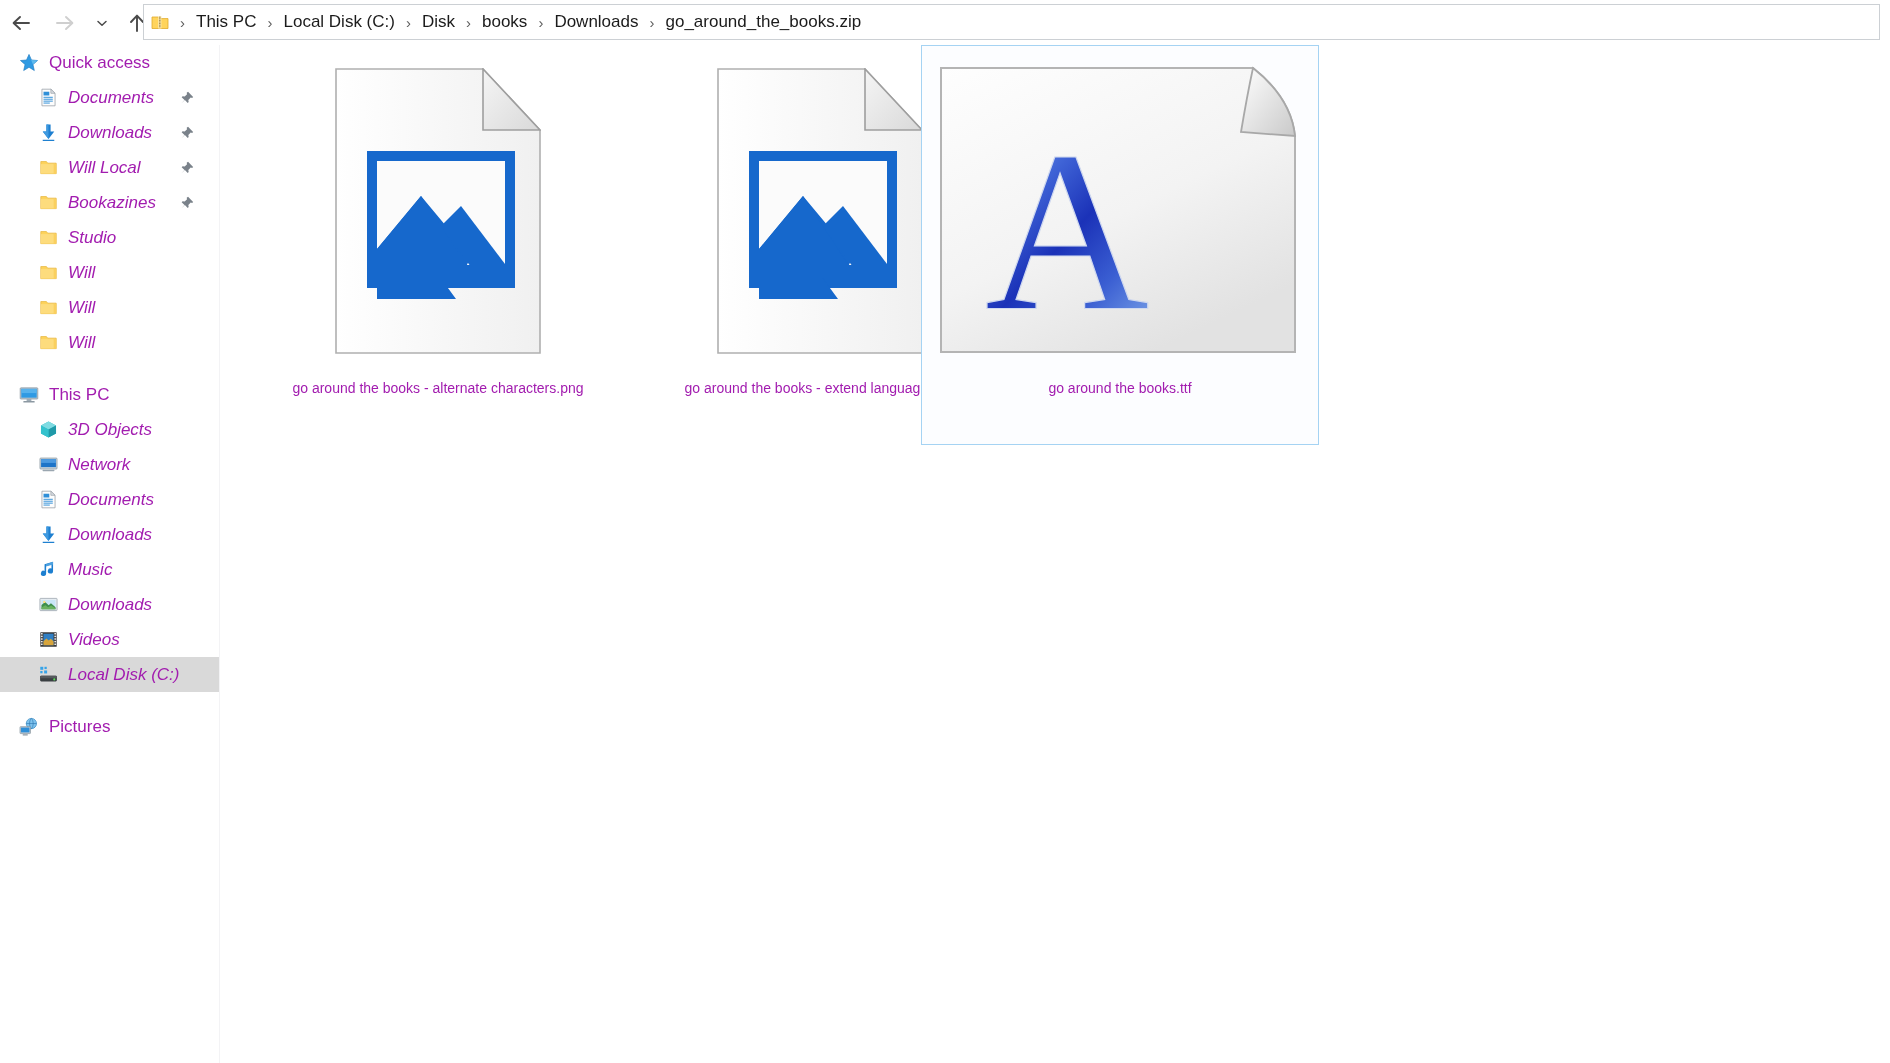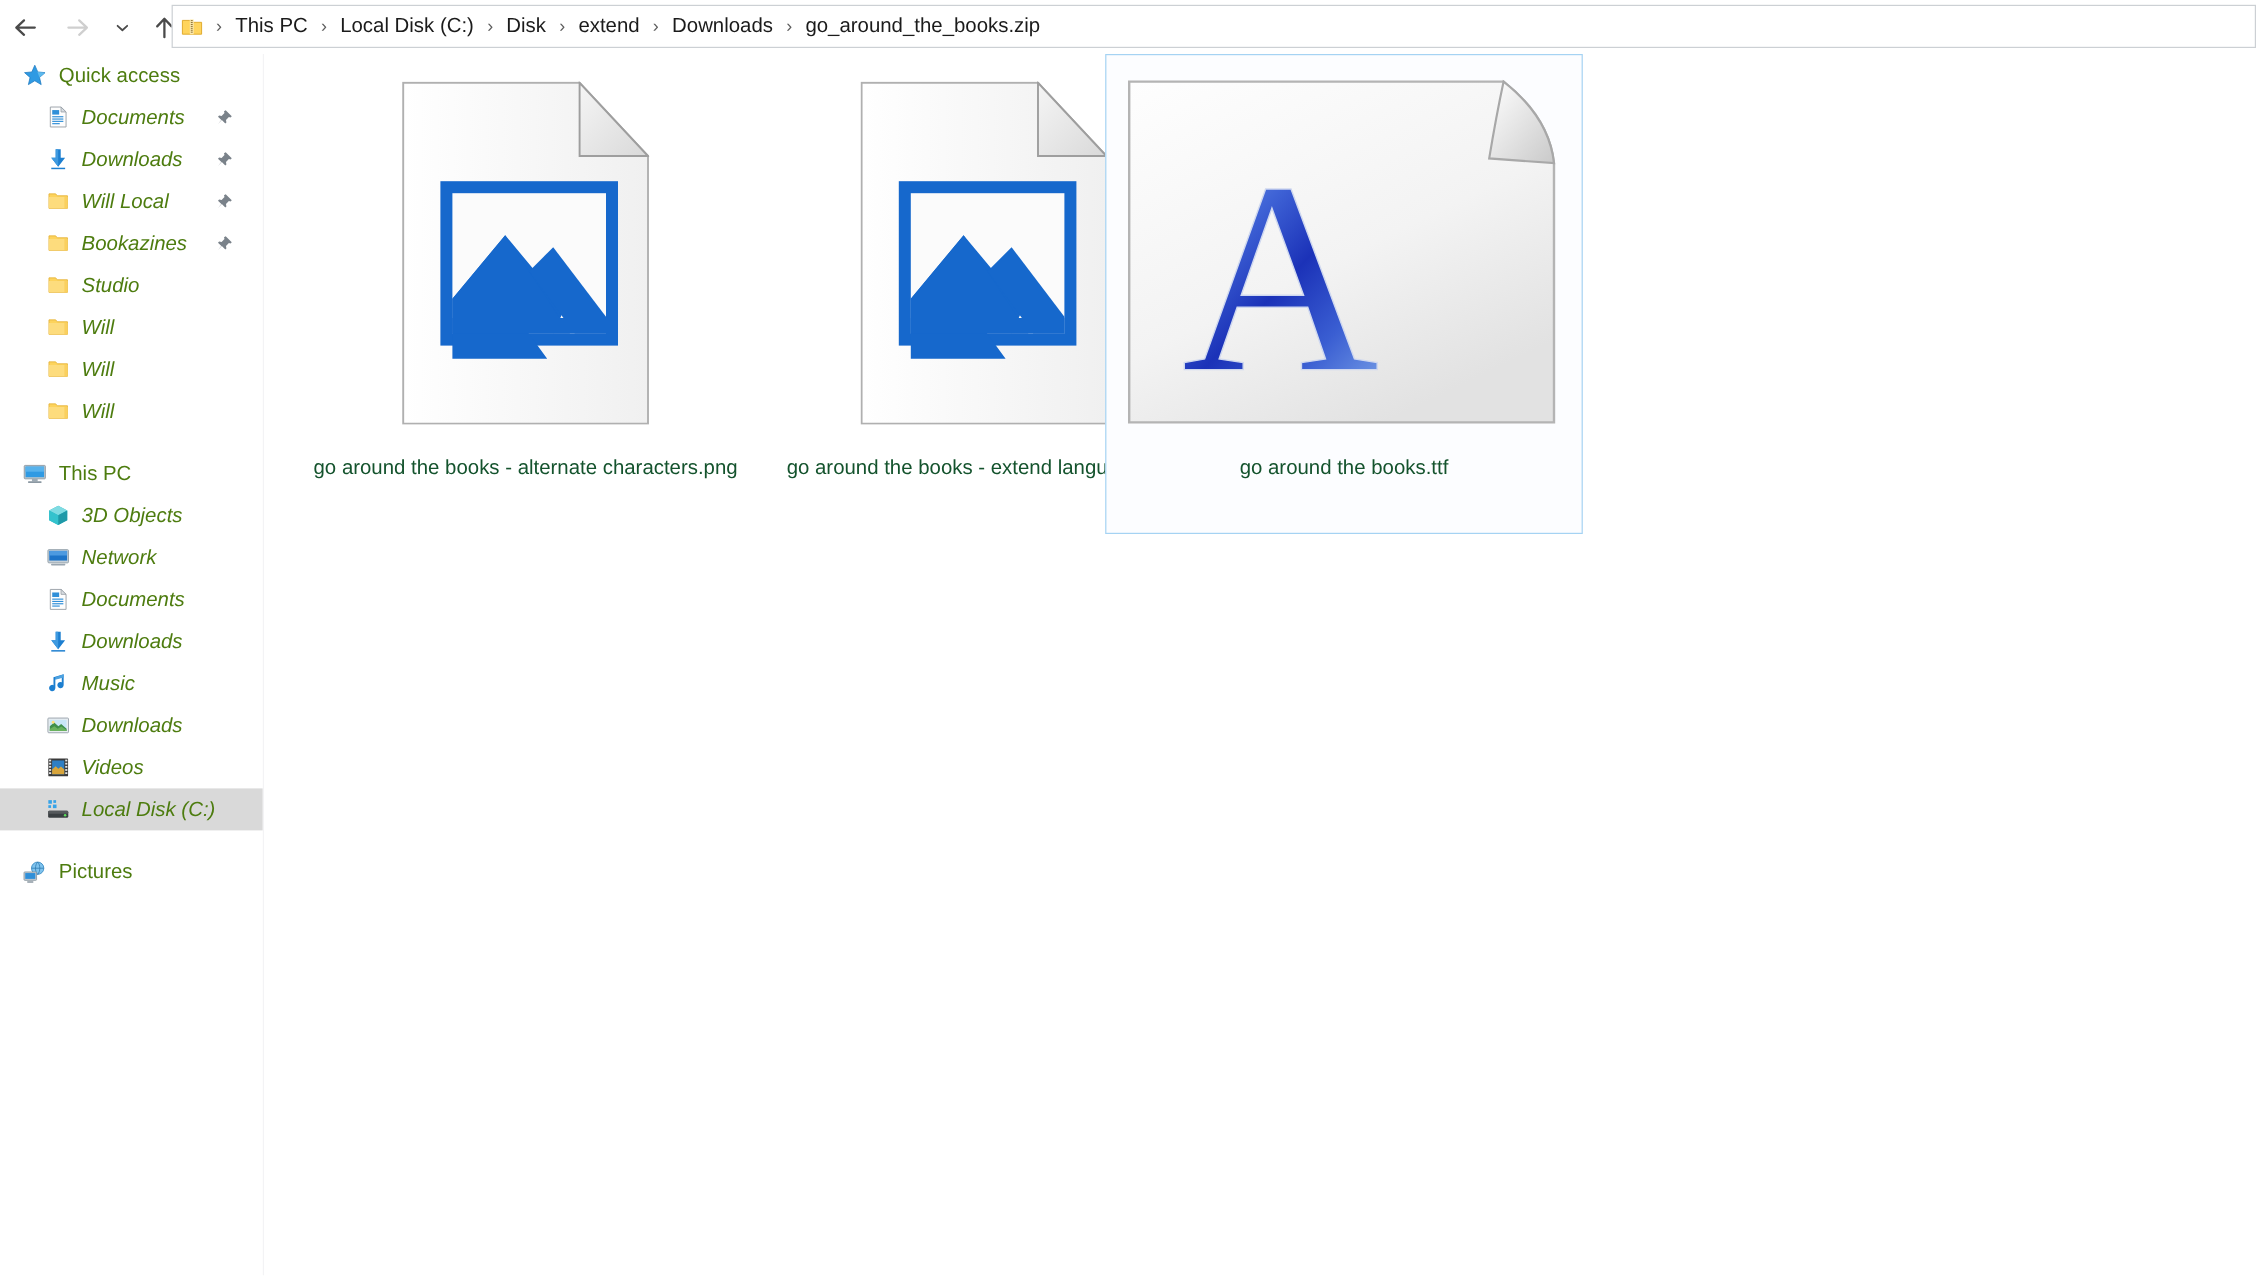--- a/index.html
+++ b/index.html
@@ -93,21 +93,21 @@
     width: 22px;
     height: 22px;
     flex: 0 0 auto;
     display: flex;
     align-items: center;
     justify-content: center;
     margin-right: 9px;
   }
   .nav-label {
     font-size: 17px;
-    color: #4d7c0f;
+    color: #a21caf;
     white-space: nowrap;
   }
   .pin {
     position: absolute;
     right: 24px;
     top: 50%;
     transform: translateY(-50%);
     width: 16px;
     height: 16px;
   }
@@ -137,22 +137,22 @@
     border: 1px solid #a5d3f3;
     background: #fcfdff;
   }
   .file-thumb {
     height: 330px;
     display: flex;
     align-items: center;
     justify-content: center;
   }
   .file-label {
-    font-size: 17px;
-    color: #14532d;
+    font-size: 14px;
+    color: #a21caf;
     text-align: center;
     white-space: nowrap;
     margin-top: 4px;
   }
 </style>
 </head>
 <body>
 
 <div id="addressbar">
 
@@ -190,21 +190,21 @@
         </g>
       </svg>
     </span>
     <span class="crumb-sep">›</span>
     <span class="crumb">This PC</span>
     <span class="crumb-sep">›</span>
     <span class="crumb">Local Disk (C:)</span>
     <span class="crumb-sep">›</span>
     <span class="crumb">Disk</span>
     <span class="crumb-sep">›</span>
-    <span class="crumb">extend</span>
+    <span class="crumb">books</span>
     <span class="crumb-sep">›</span>
     <span class="crumb">Downloads</span>
     <span class="crumb-sep">›</span>
     <span class="crumb">go_around_the_books.zip</span>
   </div>
 </div>
 
 <div id="sidebar">
     <div class="nav-row lvl0">
       <span class="nav-ico">

